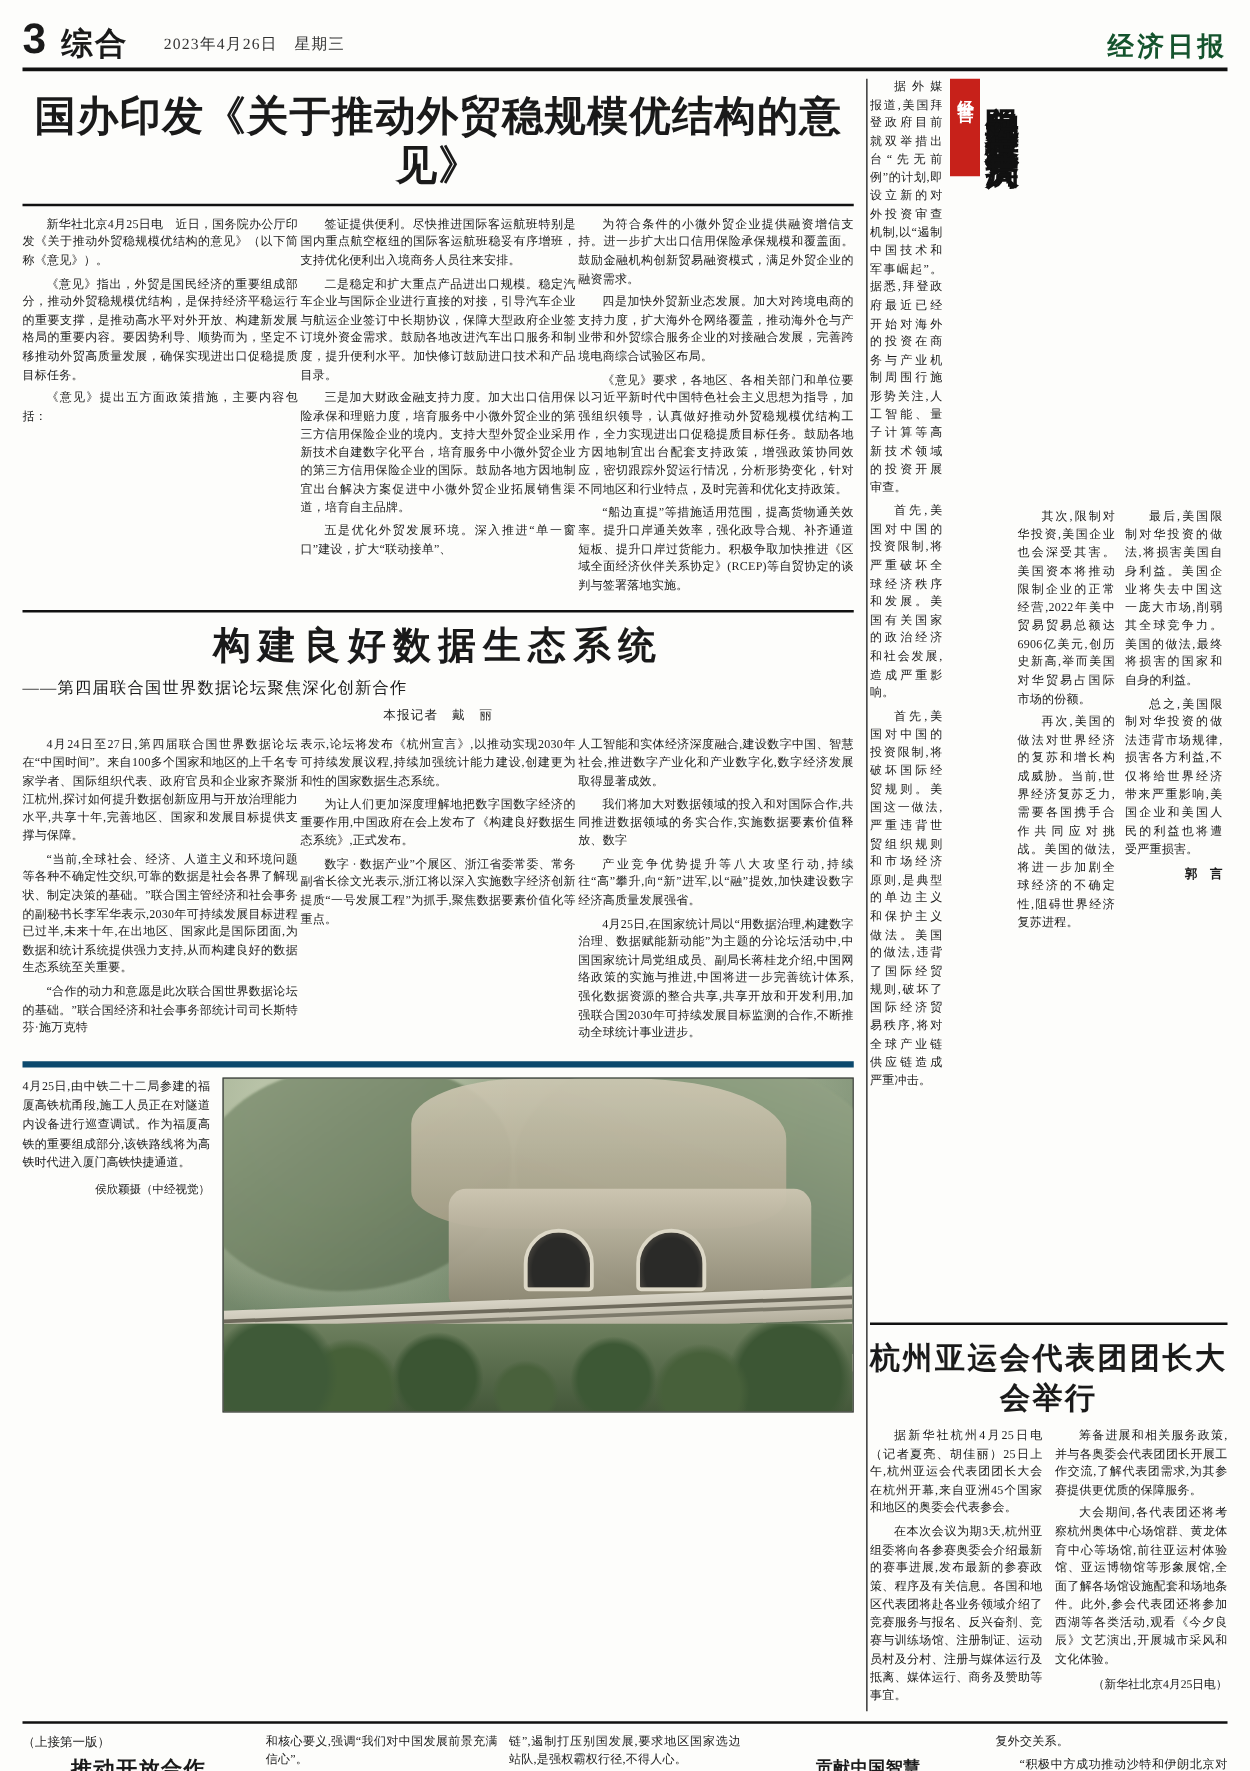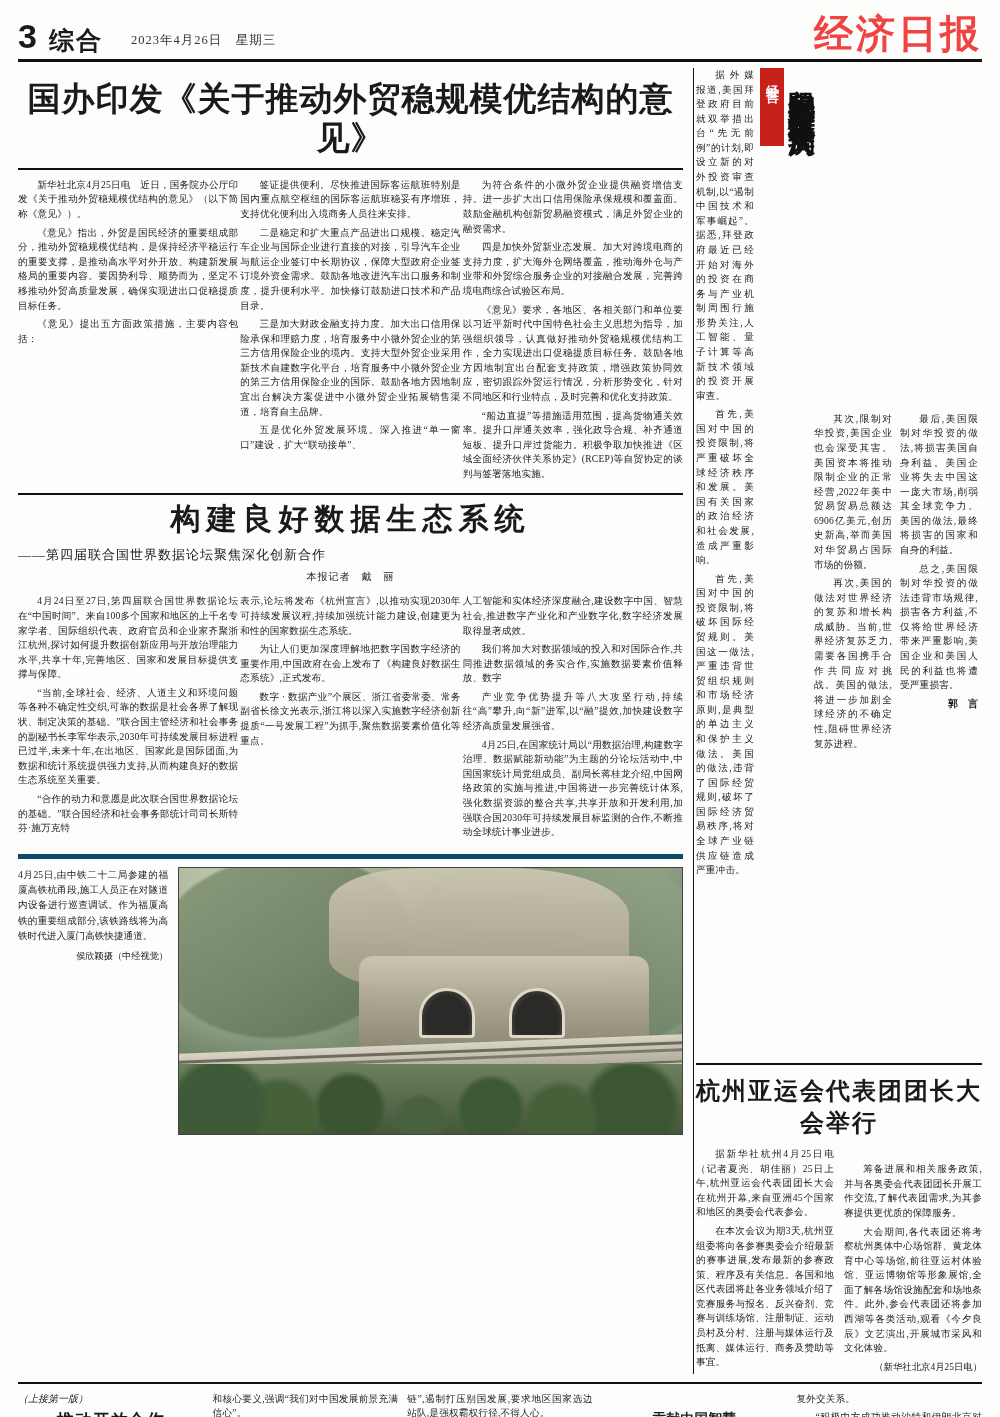--- a/index.html
+++ b/index.html
@@ -12,21 +12,21 @@
     position:relative;
     overflow:hidden;
   }
   .page { width:1000px; height:1417px; position:relative; padding:14px 18px 8px 18px; }
 
   
   .masthead { display:flex; align-items:flex-end; border-bottom:3px solid #111; padding-bottom:6px; }
   .folio { font-family:"Liberation Sans", sans-serif; font-size:34px; font-weight:700; line-height:1; margin-right:12px; }
   .section-name { font-size:25px; font-weight:700; letter-spacing:2px; margin-right:28px; line-height:1; }
   .date-line { font-size:12.5px; color:#333; letter-spacing:1px; padding-bottom:4px; }
-  .paper-name { margin-left:auto; font-size:39px; font-weight:700; letter-spacing:3px; color:#ef4444; line-height:1;
+  .paper-name { margin-left:auto; font-size:21px; font-weight:700; letter-spacing:3px; color:#14532d; line-height:1;
                 font-family:"Liberation Serif", serif; }
 
   
   .body-area { display:flex; margin-top:6px; }
   .left-block { width:672px; }
   .right-rail { width:292px; margin-left:10px; border-left:1px solid #111; padding-left:2px; }
 
   
   .h1-main {
     font-size:33px; font-weight:700; letter-spacing:1px; text-align:center;
@@ -39,21 +39,21 @@
   .cols3 > div { flex:1; }
   .cols4 { display:flex; gap:9px; }
   .cols4 > div { flex:1; }
 
   p.t { font-size:9.6px; line-height:1.52; text-align:justify; margin:0 0 4px 0;
         text-indent:2em; letter-spacing:.2px; color:#1b1b1b; }
   p.t.noind { text-indent:0; }
 
   
   .art2 { margin-top:8px; border-top:2px solid #111; padding-top:10px; }
-  .h2-main { font-size:30px; font-weight:700; letter-spacing:6px; text-align:center; line-height:1.1;font-family:Liberation Mono, monospace; }
+  .h2-main { font-size:30px; font-weight:700; letter-spacing:6px; text-align:center; line-height:1.1; }
   .h2-sub { font-size:13px; text-align:left; margin-top:8px; letter-spacing:1px; }
   .byline { font-size:10px; text-align:center; margin-top:6px; letter-spacing:1px; }
 
   
   .photoblock { margin-top:10px; border-top:5px solid #0c4a6e; padding-top:8px; display:flex; gap:10px; }
   .photo-caption { width:150px; font-size:9.6px; line-height:1.6; text-align:justify; }
   .photo-caption .credit { text-align:right; margin-top:6px; font-size:9.2px; }
   .photo { flex:1; height:268px; position:relative; overflow:hidden; background:#7b8b72; border:1px solid #444; }
 
   
@@ -92,21 +92,21 @@
       radial-gradient(circle at 62% 64%, #3d5835 0 9%, rgba(0,0,0,0) 11%),
       radial-gradient(circle at 76% 78%, #47603a 0 8%, rgba(0,0,0,0) 10%),
       radial-gradient(circle at 90% 62%, #3c5634 0 9%, rgba(0,0,0,0) 11%),
       linear-gradient(180deg,#6d7f5e,#44583a);
   }
   .photo .road { position:absolute; left:40px; top:226px; width:95%; height:14px;
     background:linear-gradient(180deg,#cfcabc,#a6a192); transform:skewY(-1.5deg); opacity:.9;}
 
   
   .bottom { border-top:2px solid #111; margin-top:8px; padding-top:8px; }
-  .contin { font-size:10px; margin-bottom:4px;font-style:italic; }
+  .contin { font-size:10px; margin-bottom:4px; }
   .h3 { font-size:17px; font-weight:700; text-align:center; line-height:1.35; letter-spacing:1px; margin:2px 0 8px 0; }
   .h4 { font-size:13.5px; font-weight:700; text-align:center; line-height:1.4; letter-spacing:.5px; margin:18px 0 8px 0; }
 
   
   .rail-top { display:flex; }
   .rail-text-col { width:58px; }
   .vheadline-wrap { display:flex; flex-direction:row-reverse; align-items:flex-start; margin-left:4px;}
   .vtitle {
     writing-mode:vertical-rl; text-orientation:upright;
     font-size:27px; font-weight:700; letter-spacing:3px; line-height:1.25;
@@ -114,21 +114,21 @@
   }
   .stamp {
     writing-mode:vertical-rl; text-orientation:upright;
     background:#c7211a; color:#fff; font-size:13px; font-weight:700;
     padding:7px 3px; letter-spacing:2px; margin-left:2px; height:78px; align-self:flex-start;
   }
   .vcol { font-size:9.6px; line-height:1.55; text-align:justify; }
   .rail-author { font-size:10px; text-align:right; margin:4px 0;font-weight:bold; }
   .rail-h2 { font-size:24px; font-weight:700; text-align:center; letter-spacing:2px; margin:10px 0 8px 0; }
   .rail-sub-rule { border-top:2px solid #111; margin-top:8px; }
-  .rail-cols2 { display:flex; gap:10px;align-items:flex-end; }
+  .rail-cols2 { display:flex; gap:10px; }
   .rail-cols2 > div { flex:1; }
   .rail-end { font-size:9.4px; text-align:right; margin-top:5px; }
 </style>
 </head>
 <body>
 
 <div class="page">
 
   <div class="masthead">
     <div class="folio">3</div>

